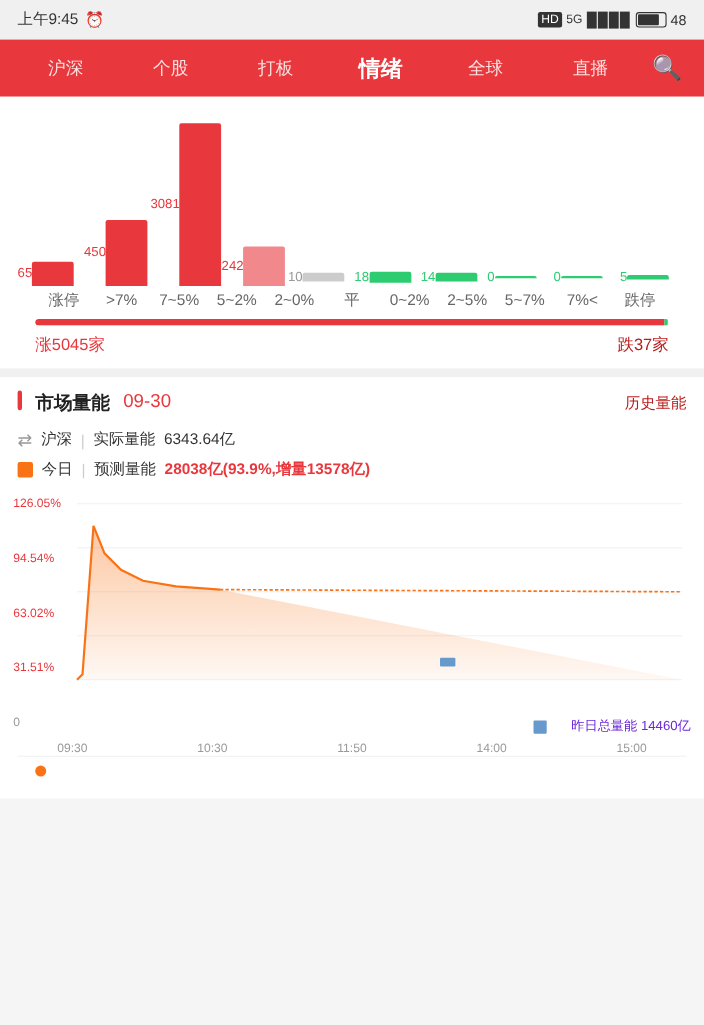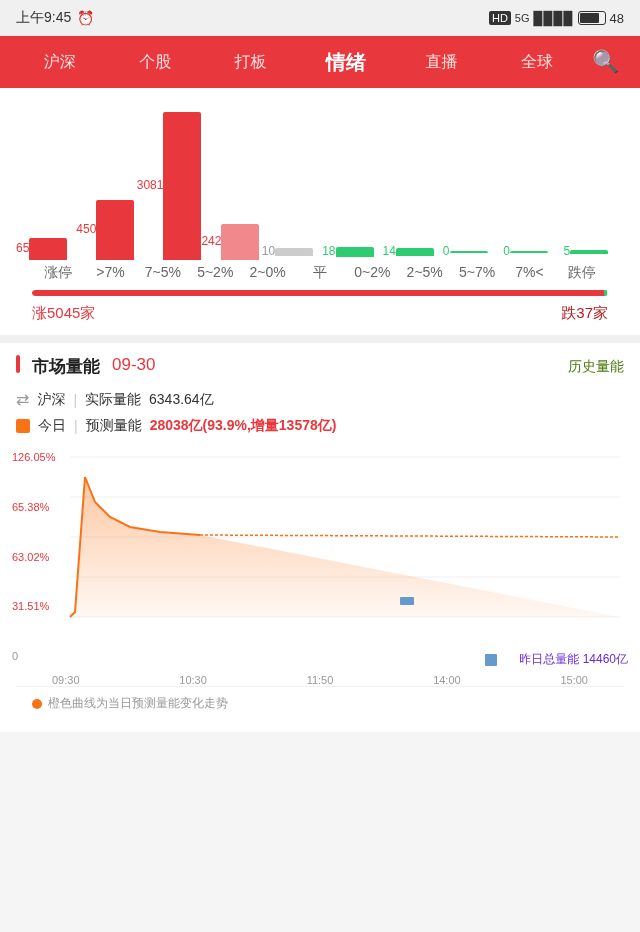--- a/index.html
+++ b/index.html
@@ -207,21 +207,21 @@
     }
 
     .volume-time {
       font-size: 17px;
       color: #e8383d;
       font-weight: 500;
     }
 
     .history-link {
       font-size: 14px;
-      color: #4d7c0f;
+      color: #b91c1c;
       cursor: pointer;
     }
 
     
     .volume-info {
       margin-bottom: 12px;
     }
 
     .volume-row {
       display: flex;
@@ -328,22 +328,22 @@
     </div>
     <span>48</span>
   </div>
 </div>
 
 <div class="nav-bar">
   <div class="nav-item">沪深</div>
   <div class="nav-item">个股</div>
   <div class="nav-item">打板</div>
   <div class="nav-item active">情绪</div>
+  <div class="nav-item">全球</div>
   <div class="nav-item">直播</div>
-  <div class="nav-item">全球</div>
   <div class="nav-search">🔍</div>
 </div>
 
 <div class="main-content">
 
   <div class="chart-section">
     <div class="bar-chart-area">
 
       <div class="bar-group">
         <span class="bar-label">65</span>
@@ -453,21 +453,21 @@
         <span style="color:#ccc;">|</span>
         <span class="volume-row-label">预测量能</span>
         <span class="volume-highlight">28038亿(93.9%,增量13578亿)</span>
       </div>
     </div>
 
     <div class="line-chart-container" style="position:relative;">
 
       <div style="position:absolute; left:0; top:0; bottom:20px; display:flex; flex-direction:column; justify-content:space-between; padding:4px 0; z-index:2;">
         <span style="font-size:11px;color:#e8383d;">126.05%</span>
-        <span style="font-size:11px;color:#e8383d;">65.38%</span>
+        <span style="font-size:11px;color:#e8383d;">94.54%</span>
         <span style="font-size:11px;color:#e8383d;">63.02%</span>
         <span style="font-size:11px;color:#e8383d;">31.51%</span>
         <span style="font-size:11px;color:#999;">0</span>
       </div>
 
       <svg viewBox="0 0 600 200" width="100%" height="200" style="display:block;">
 
         <line x1="50" y1="10" x2="600" y2="10" stroke="#f0f0f0" stroke-width="1"></line>
         <line x1="50" y1="50" x2="600" y2="50" stroke="#f0f0f0" stroke-width="1"></line>
         <line x1="50" y1="90" x2="600" y2="90" stroke="#f0f0f0" stroke-width="1"></line>
@@ -499,17 +499,16 @@
         <span>09:30</span>
         <span>10:30</span>
         <span>11:50</span>
         <span>14:00</span>
         <span>15:00</span>
       </div>
     </div>
 
     <div class="footer-note">
       <div class="orange-dot"></div>
-      <span>橙色曲线为当日预测量能变化走势</span>
     </div>
 
   </div>
 </div>
 
 </body></html>

